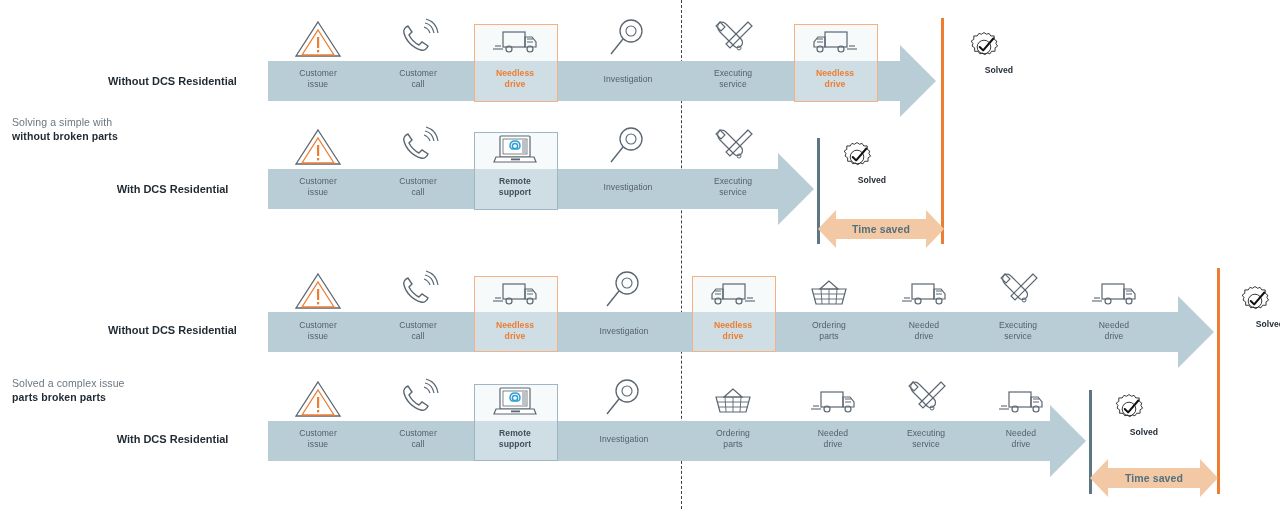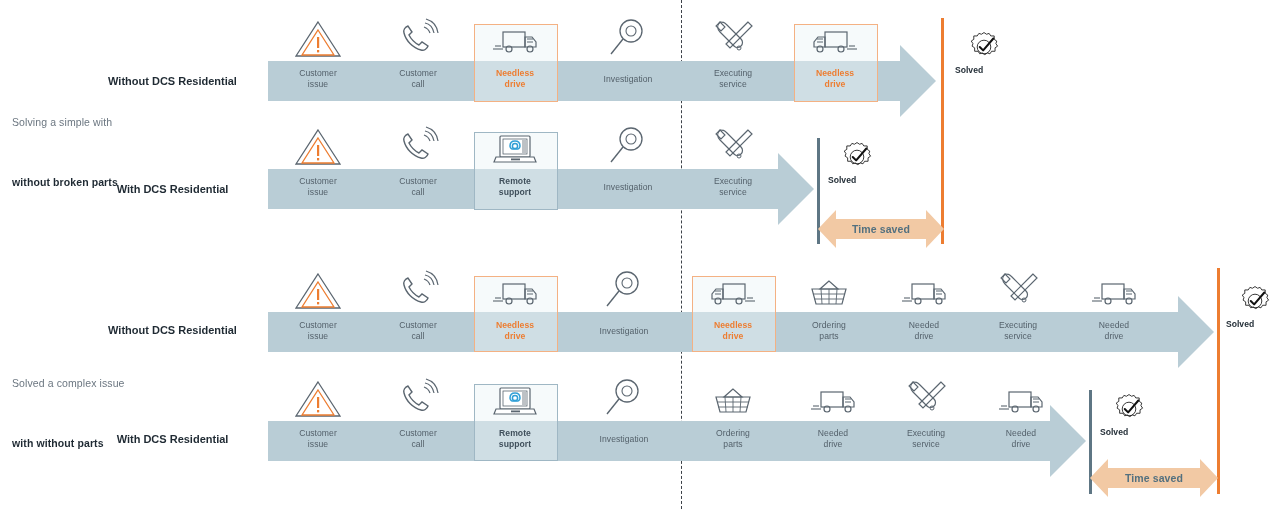--- a/index.html
+++ b/index.html
@@ -1,21 +1,21 @@
 <!DOCTYPE html>
 <html><head>
 <meta charset="utf-8">
 <style>
   html,body{margin:0;padding:0;background:#ffffff;}
   body{width:1280px;height:509px;font-family:"Liberation Sans",sans-serif;overflow:hidden;}
   #stage{position:relative;width:1280px;height:509px;background:#fff;}
 
   .sec-label{position:absolute;font-size:10.5px;line-height:14px;color:#5b6670;letter-spacing:.1px;}
   .sec-label .l1{display:block;color:#6b7680;font-weight:400;}
-  .sec-label .l2{display:block;color:#1f2a33;font-weight:700;margin-top:46px;}
+  .sec-label .l2{display:block;color:#1f2a33;font-weight:700;}
 
   .row-label{position:absolute;font-size:11px;font-weight:700;color:#1f2a33;text-align:center;white-space:nowrap;}
 
   
   .band{position:absolute;height:40px;background:#b9cdd6;}
   
   .arrowhead{position:absolute;width:0;height:0;border-style:solid;border-color:transparent;border-left-color:#b9cdd6;border-left-width:36px;border-top-width:36px;border-bottom-width:36px;border-right-width:0;}
 
   .step{position:absolute;width:86px;text-align:center;}
   .step .cap{font-size:8.6px;line-height:11px;color:#54616b;letter-spacing:.05px;}
@@ -28,21 +28,21 @@
   
   .hlbox{position:absolute;border:1.3px solid #f4b183;background:rgba(235,243,247,.45);}
   .hlbox.blue{border-color:#9fb7c4;}
 
   
   .vline-orange{position:absolute;width:2.6px;background:#ed7d31;}
   .vline-blue{position:absolute;width:2.6px;background:#5e7684;}
   .vdash{position:absolute;width:0;border-left:1.6px dashed #3c4148;}
 
   
-  .solved{position:absolute;width:58px;text-align:left;}
+  .solved{position:absolute;width:58px;text-align:right;}
   .solved .slabel{font-size:8.6px;color:#1f2a33;font-weight:600;margin-top:1px;}
   .solved .sicon{width:34px;height:34px;margin:0 auto;}
 
   
   .timesaved{position:absolute;height:38px;display:flex;align-items:center;justify-content:center;}
   .ts-bar{position:absolute;left:17px;right:17px;top:9px;height:20px;background:#f2c9a4;}
   .ts-left,.ts-right{position:absolute;top:0;width:0;height:0;border-style:solid;border-color:transparent;}
   .ts-left{left:0;border-right-color:#f2c9a4;border-right-width:18px;border-top-width:19px;border-bottom-width:19px;border-left-width:0;}
   .ts-right{right:0;border-left-color:#f2c9a4;border-left-width:18px;border-top-width:19px;border-bottom-width:19px;border-right-width:0;}
   .ts-text{position:relative;z-index:3;font-size:10.5px;font-weight:700;color:#53707f;padding:0 6px;background:#f2c9a4;letter-spacing:.1px;}
@@ -239,21 +239,21 @@
 
   <div class="timesaved" style="left:818px;top:210px;width:126px;">
     <div class="ts-bar"></div>
     <div class="ts-left"></div>
     <div class="ts-right"></div>
     <span class="ts-text">Time saved</span>
   </div>
 
   <div class="sec-label" style="left:12px;top:376px;width:155px;">
     <span class="l1">Solved a complex issue</span>
-    <span class="l2">with without parts</span>
+    <span class="l2">parts broken parts</span>
   </div>
 
   <div class="row-label" style="left:80px;top:324px;width:185px;">Without DCS Residential</div>
 
   <div class="band" style="left:268px;top:312px;width:910px;"></div>
   <div class="arrowhead" style="left:1178px;top:296px;"></div>
 
   <div class="hlbox" style="left:474px;top:276px;width:82px;height:74px;"></div>
   <div class="hlbox" style="left:692px;top:276px;width:82px;height:74px;"></div>
 

